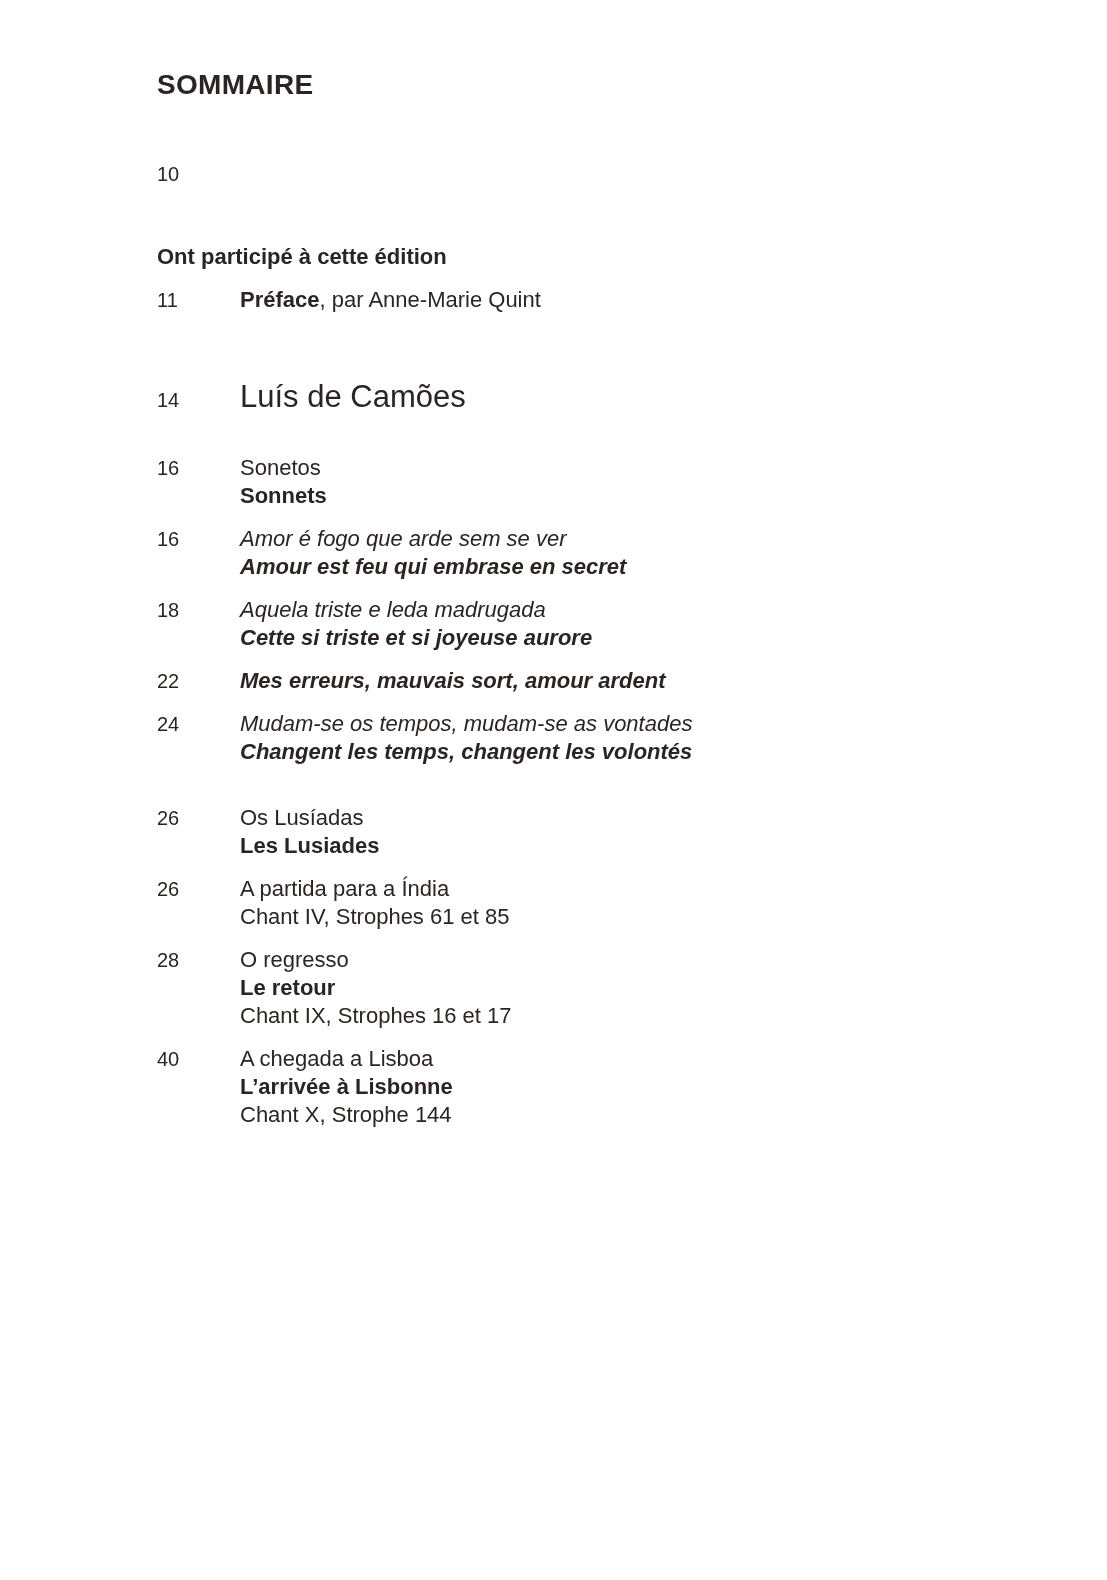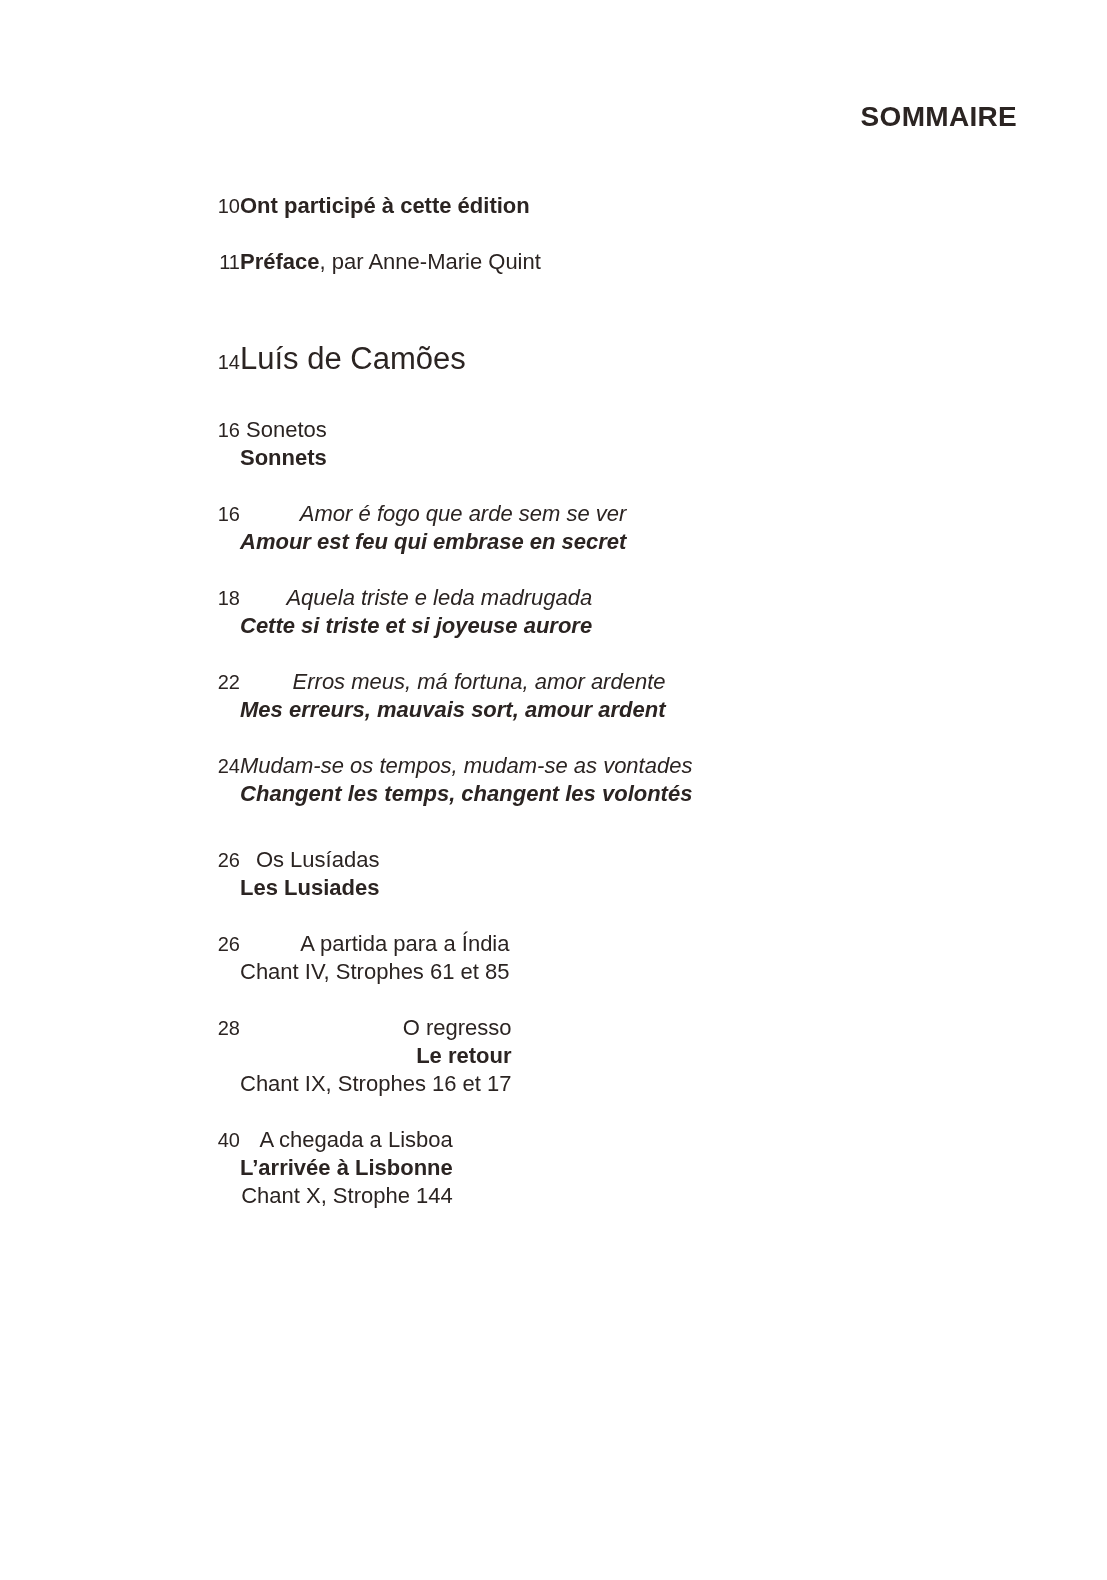--- a/index.html
+++ b/index.html
@@ -14,42 +14,41 @@
     font-family: "Liberation Sans", sans-serif;
     color: #2b2422;
     overflow: hidden;
   }
 
   .page {
     position: relative;
     width: 1107px;
     height: 1580px;
     background: #ffffff;
-    padding: 100px 90px 0 157px;
-    text-align: right;
+    padding: 68px 90px 0 157px;
   }
 
   .title {
     font-size: 28px;
     font-weight: 700;
     line-height: 34px;
     letter-spacing: 0.3px;
     margin-bottom: 58px;
   }
 
   .toc-list {
     display: block;
   }
 
   .entry {
     display: flex;
     align-items: baseline;
-    margin-top: 28px;
+    margin-top: 15px;
   }
-  .entry:first-child { margin-top: 0; }
+  .entry:first-child { margin-top: 0; flex-direction: column; }
 
   .entry.kind-author-heading { margin-top: 64px; }
   .entry.kind-section { margin-top: 38px; }
 
   .page-num {
     flex: 0 0 83px;
     width: 83px;
     font-size: 20px;
     line-height: 28px;
     font-weight: 400;
@@ -117,21 +116,20 @@
     <div class="entry-content">
           <div class="line"><span class="seg s-i">Aquela triste e leda madrugada</span></div>
           <div class="line"><span class="seg s-bi">Cette si triste et si joyeuse aurore</span></div>
         </div>
   </div>
 
 
   <div class="entry kind-poem">
     <div class="page-num">22</div>
     <div class="entry-content">
-          <div class="line"><span class="seg s-i">Erros meus, má fortuna, amor ardente</span></div>
           <div class="line"><span class="seg s-bi">Mes erreurs, mauvais sort, amour ardent</span></div>
         </div>
   </div>
 
   <div class="entry kind-poem">
     <div class="page-num">24</div>
     <div class="entry-content">
           <div class="line"><span class="seg s-i">Mudam-se os tempos, mudam-se as vontades</span></div>
           <div class="line"><span class="seg s-bi">Changent les temps, changent les volontés</span></div>
         </div>

